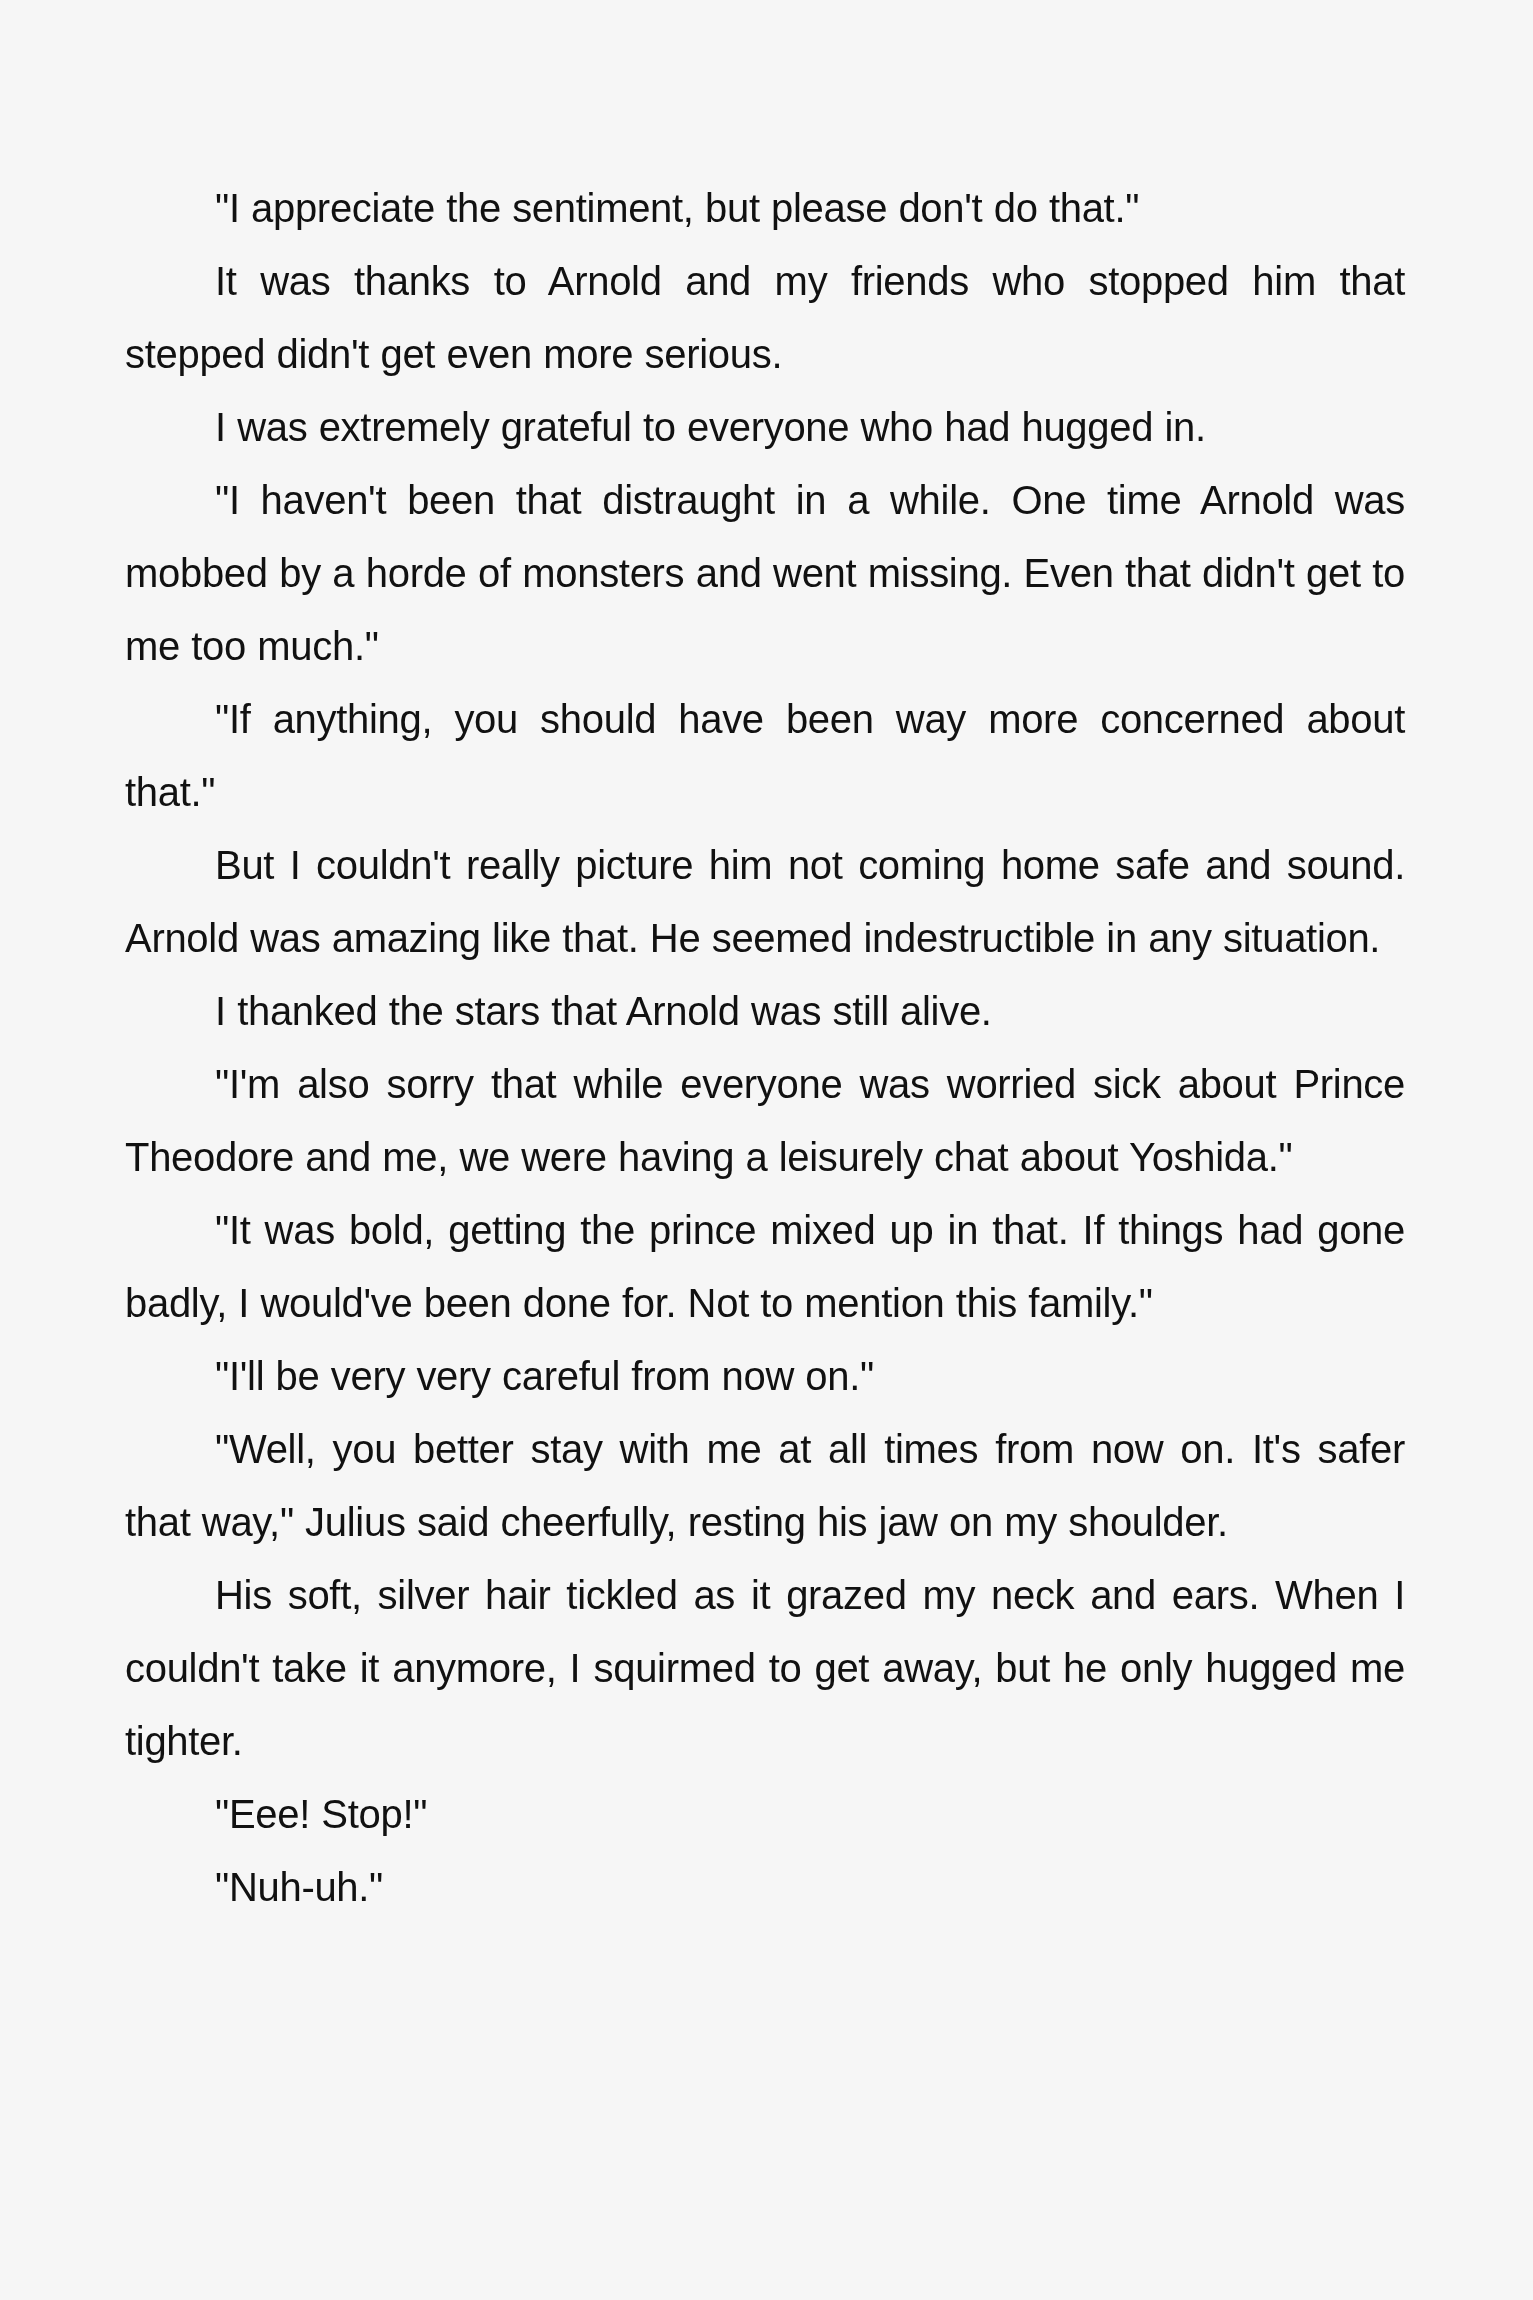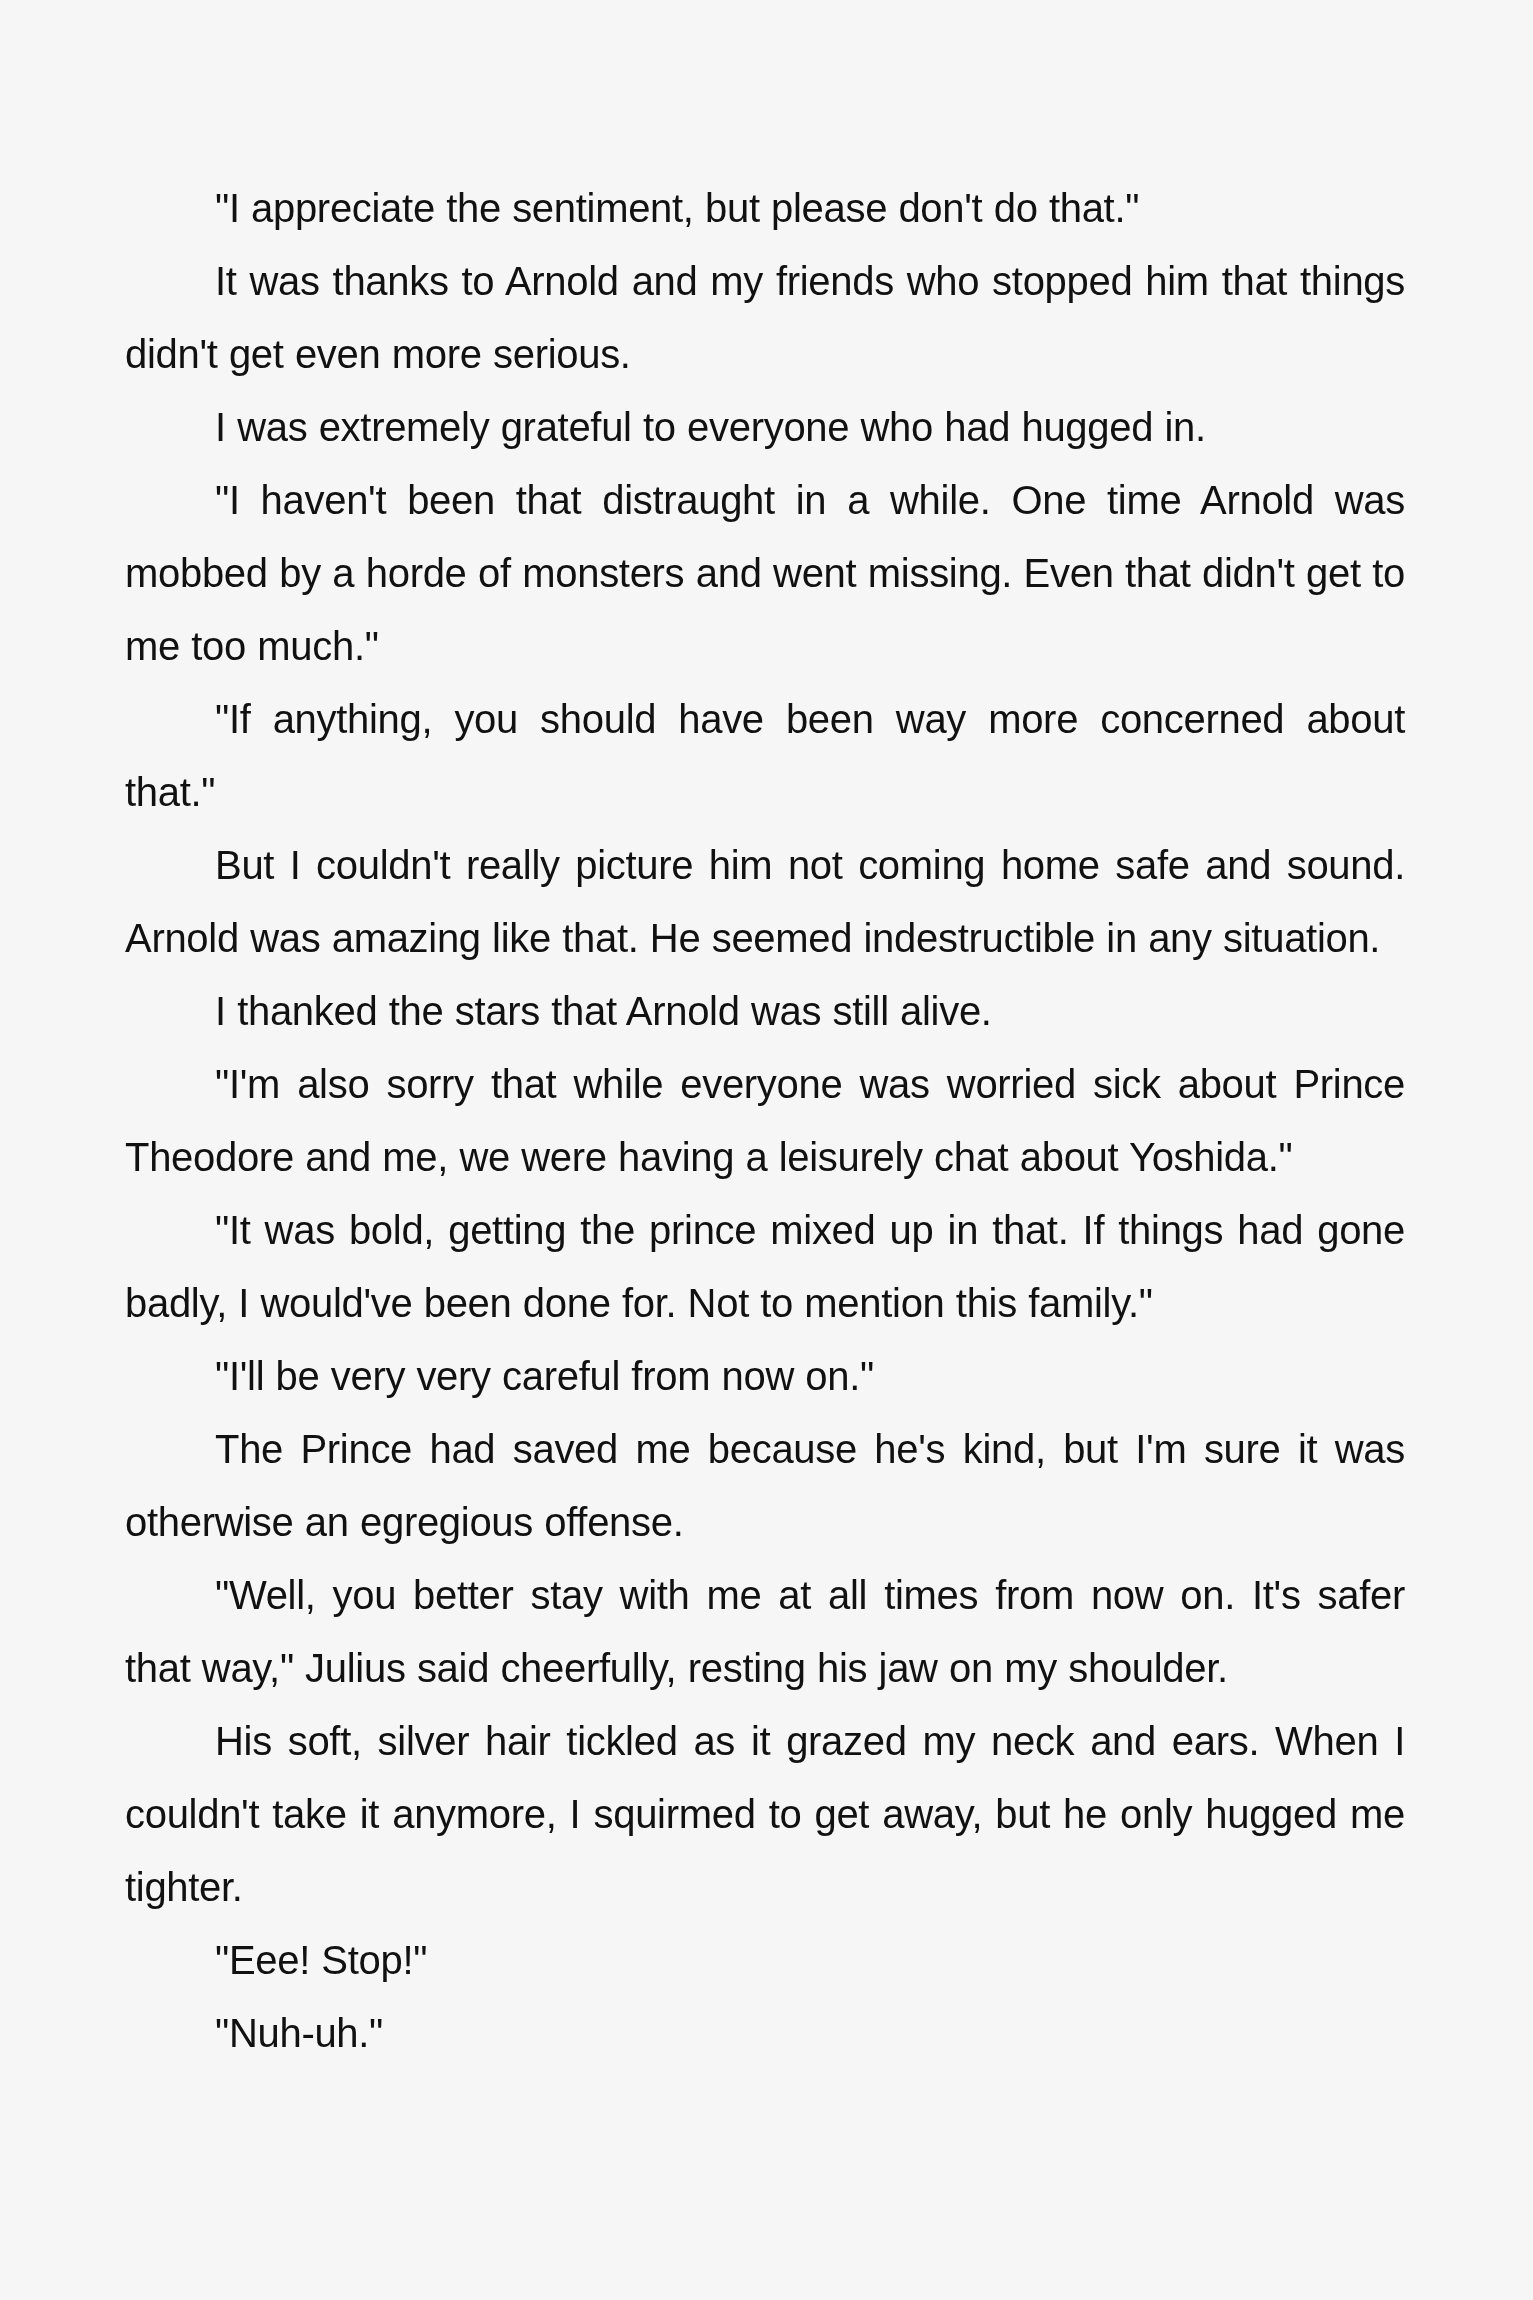--- a/index.html
+++ b/index.html
@@ -32,28 +32,27 @@
     letter-spacing: -0.3px;
     word-spacing: 0.5px;
   }
 </style>
 </head>
 <body>
 
 <div class="page">
   <div class="page-text">
     <p>"I appreciate the sentiment, but please don't do that."</p>
-    <p>It was thanks to Arnold and my friends who stopped him that things didn't get even more serious.</p>
+    <p>It was thanks to Arnold and my friends who stopped him that stepped didn't get even more serious.</p>
     <p>I was extremely grateful to everyone who had hugged in.</p>
     <p>"I haven't been that distraught in a while. One time Arnold was mobbed by a horde of monsters and went missing. Even that didn't get to me too much."</p>
     <p>"If anything, you should have been way more concerned about that."</p>
     <p>But I couldn't really picture him not coming home safe and sound. Arnold was amazing like that. He seemed indestructible in any situation.</p>
     <p>I thanked the stars that Arnold was still alive.</p>
     <p>"I'm also sorry that while everyone was worried sick about Prince Theodore and me, we were having a leisurely chat about Yoshida."</p>
     <p>"It was bold, getting the prince mixed up in that. If things had gone badly, I would've been done for. Not to mention this family."</p>
     <p>"I'll be very very careful from now on."</p>
-    <p>The Prince had saved me because he's kind, but I'm sure it was otherwise an egregious offense.</p>
     <p>"Well, you better stay with me at all times from now on. It's safer that way," Julius said cheerfully, resting his jaw on my shoulder.</p>
     <p>His soft, silver hair tickled as it grazed my neck and ears. When I couldn't take it anymore, I squirmed to get away, but he only hugged me tighter.</p>
     <p>"Eee! Stop!"</p>
     <p>"Nuh-uh."</p>
   </div>
 </div>
 
 </body></html>

